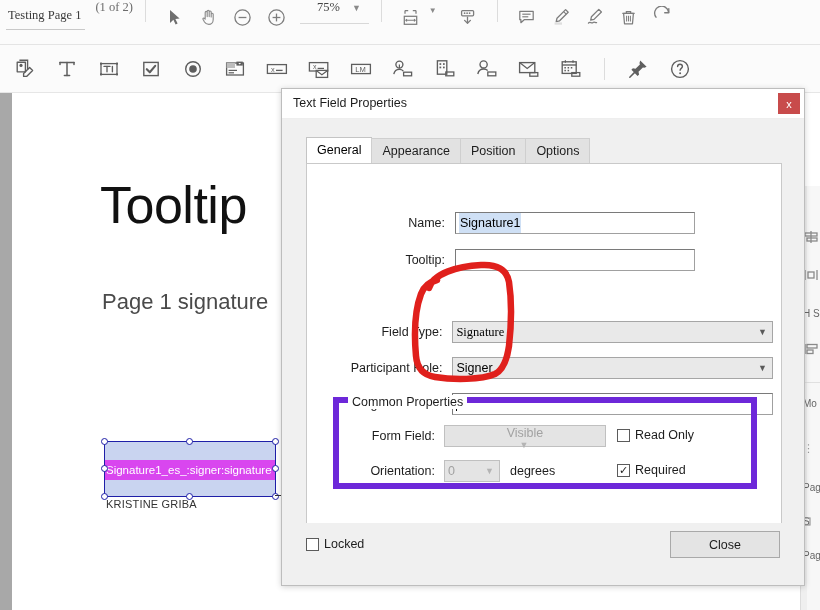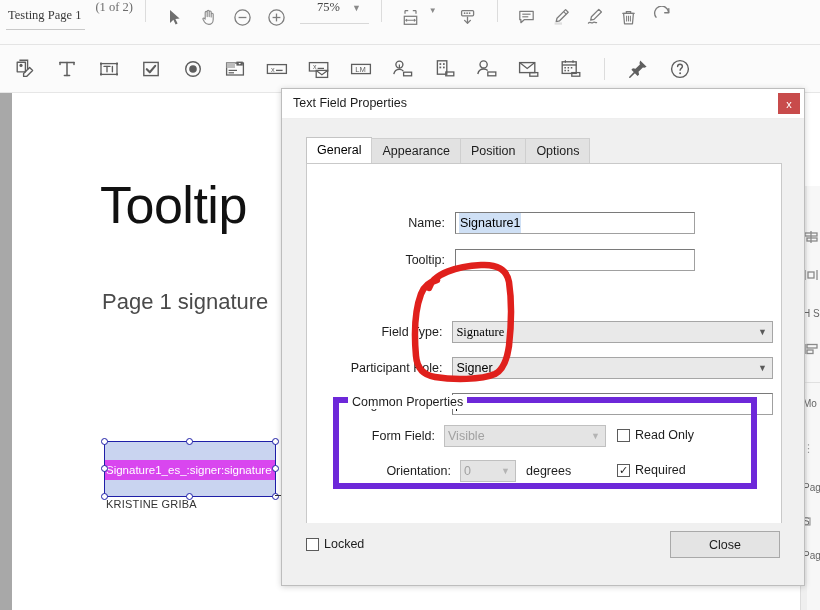--- a/index.html
+++ b/index.html
@@ -556,27 +556,27 @@
             <span class="caretbar"></span>
               <span></span>
           </div>
         </div>
 
         <div class="groupbox">
           <div class="groupbox-title">Common Properties</div>
 
           <div class="frow" style="left:10px; top:22px;">
             <div class="flabel" style="width:86px;">Form Field:</div>
-            <div class="fselect disabled" style="width:162px; margin-left:9px;">
+            <div class="fselect disabled" style="width:162px; margin-left:9px;flex-direction:column;">
               <span>Visible</span>
               <span class="arrow">▼</span>
             </div>
           </div>
 
-          <div class="frow" style="left:26px; top:57px;">
+          <div class="frow" style="left:10px; top:57px;">
             <div class="flabel" style="width:86px;">Orientation:</div>
             <div class="fselect disabled" style="width:56px; margin-left:9px;">
               <span>0</span>
               <span class="arrow">▼</span>
             </div>
             <div class="flabel" style="margin-left:10px;">degrees</div>
           </div>
 
           <div class="cbrow" style="left:278px; top:25px;">
             <div class="cbox"></div>

